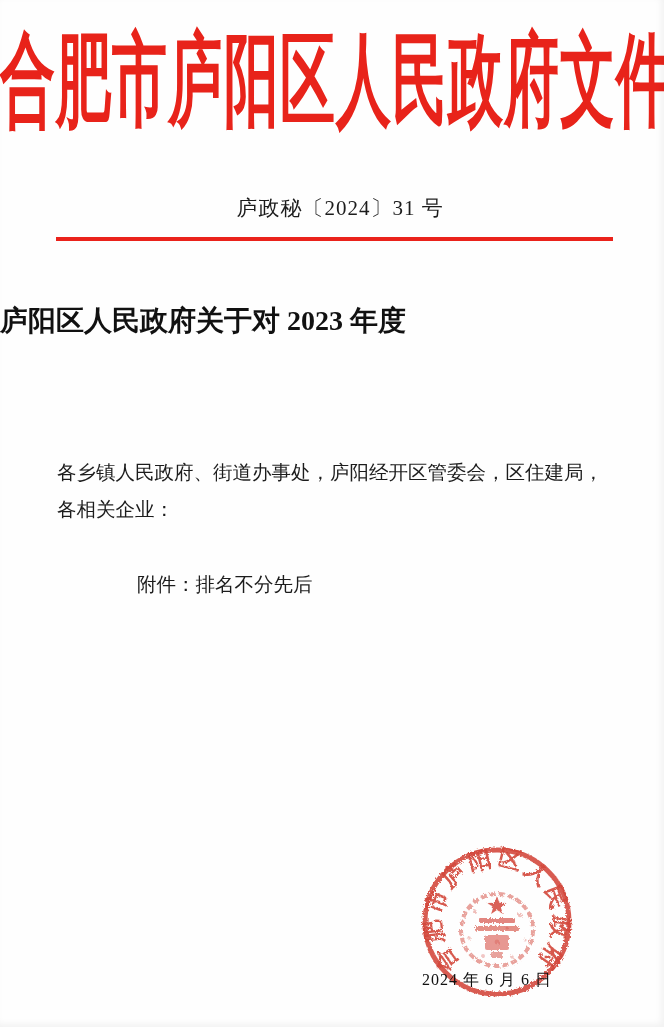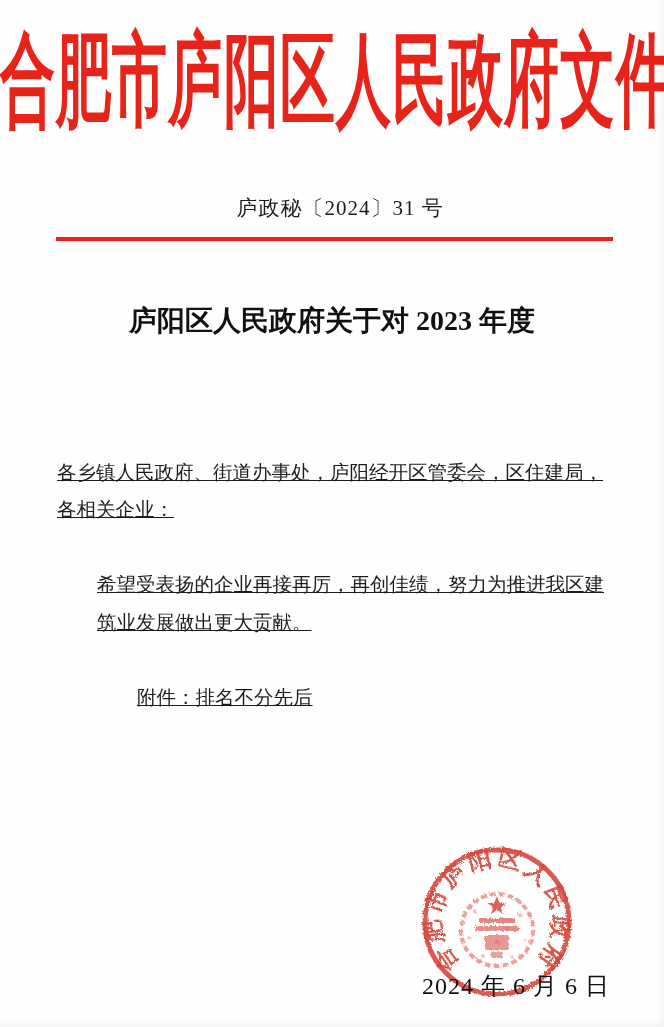--- a/index.html
+++ b/index.html
@@ -59,56 +59,55 @@
     left: 56px;
     width: 557px;
     height: 4px;
     background: var(--rule-red, #ea221b);
   }
   .doc-title {
     position: absolute;
     top: 301px;
     left: 0;
     right: 0;
-    text-align: center;
     font-size: 28px;
     line-height: 39px;
     font-weight: bold;
     color: #111;
   }
   .body-text {
     position: absolute;
     top: 416px;
     left: 57px;
     width: 566px;
     font-size: 19.5px;
     line-height: 37.5px;
     white-space: pre-line;
     word-break: keep-all;
     overflow-wrap: normal;
   }
-  .body-text p { margin: 0; text-decoration: underline; }
+  .body-text p { margin: 0; }
   .indent-first { text-indent: 40px; }
   .indent-all { padding-left: 40px; }
   .attachment { padding-left: 80px; margin-top: 47px; }
   .seal {
     position: absolute;
     left: 417px;
     top: 842px;
     width: 160px;
     height: 160px;
     z-index: 1;
     opacity: 0.92;
   }
   .date-line {
     position: absolute;
     left: 422px;
     top: 970px;
     z-index: 2;
-    font-size: 24px;
+    font-size: 16px;
     letter-spacing: 1px;
     color: #111;
   }
 </style>
 </head>
 <body>
 
 <div class="page">
 
   <div class="header-title">合肥市庐阳区人民政府文件</div>
@@ -117,22 +116,20 @@
 
   <div class="red-rule"></div>
 
   <div class="doc-title">
     <div>庐阳区人民政府关于对 2023 年度</div>
   </div>
 
   <div class="body-text">
     <p>各乡镇人民政府、街道办事处，庐阳经开区管委会，区住建局，
 各相关企业：</p>
-    <p class="indent-all">希望受表扬的企业再接再厉，再创佳绩，努力为推进我区建
-筑业发展做出更大贡献。</p>
     <p class="attachment">附件：排名不分先后</p>
   </div>
 
   <svg class="seal" viewBox="0 0 160 160" xmlns="http://www.w3.org/2000/svg">
     <defs>
       <path id="sealArc" d="M 45.5 124.1 A 56 56 0 1 1 114.5 124.1" fill="none"></path>
       <filter id="rough" x="-10%" y="-10%" width="120%" height="120%">
         <feTurbulence type="fractalNoise" baseFrequency="0.55" numOctaves="2" result="n"></feTurbulence>
         <feDisplacementMap in="SourceGraphic" in2="n" scale="4"></feDisplacementMap>
       </filter>

